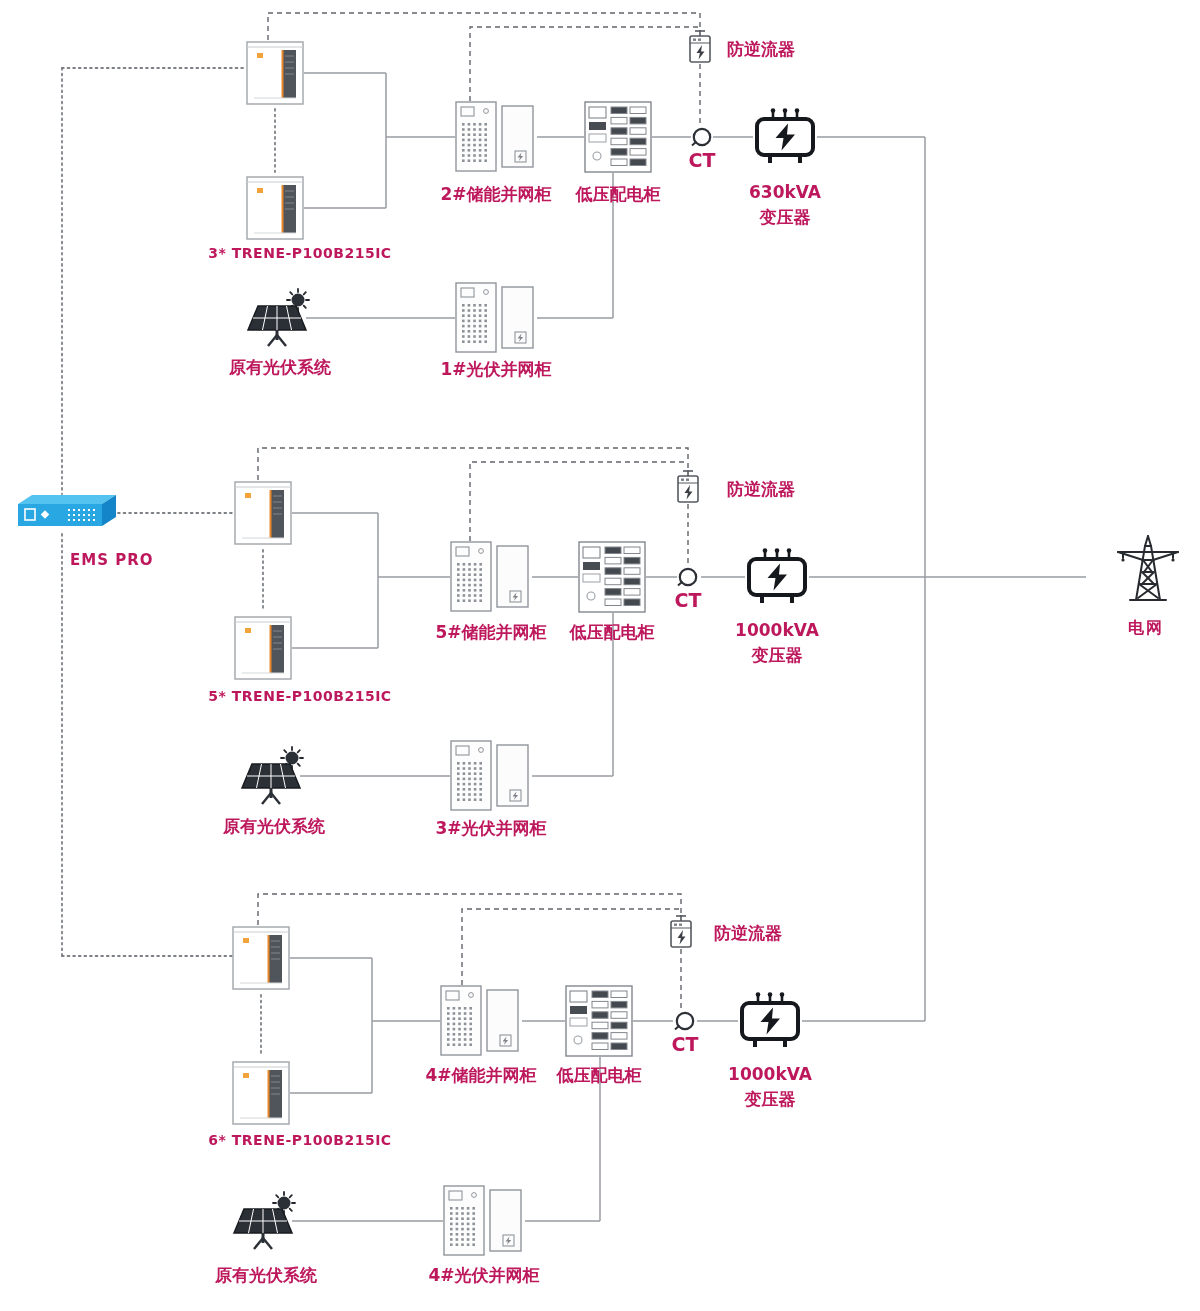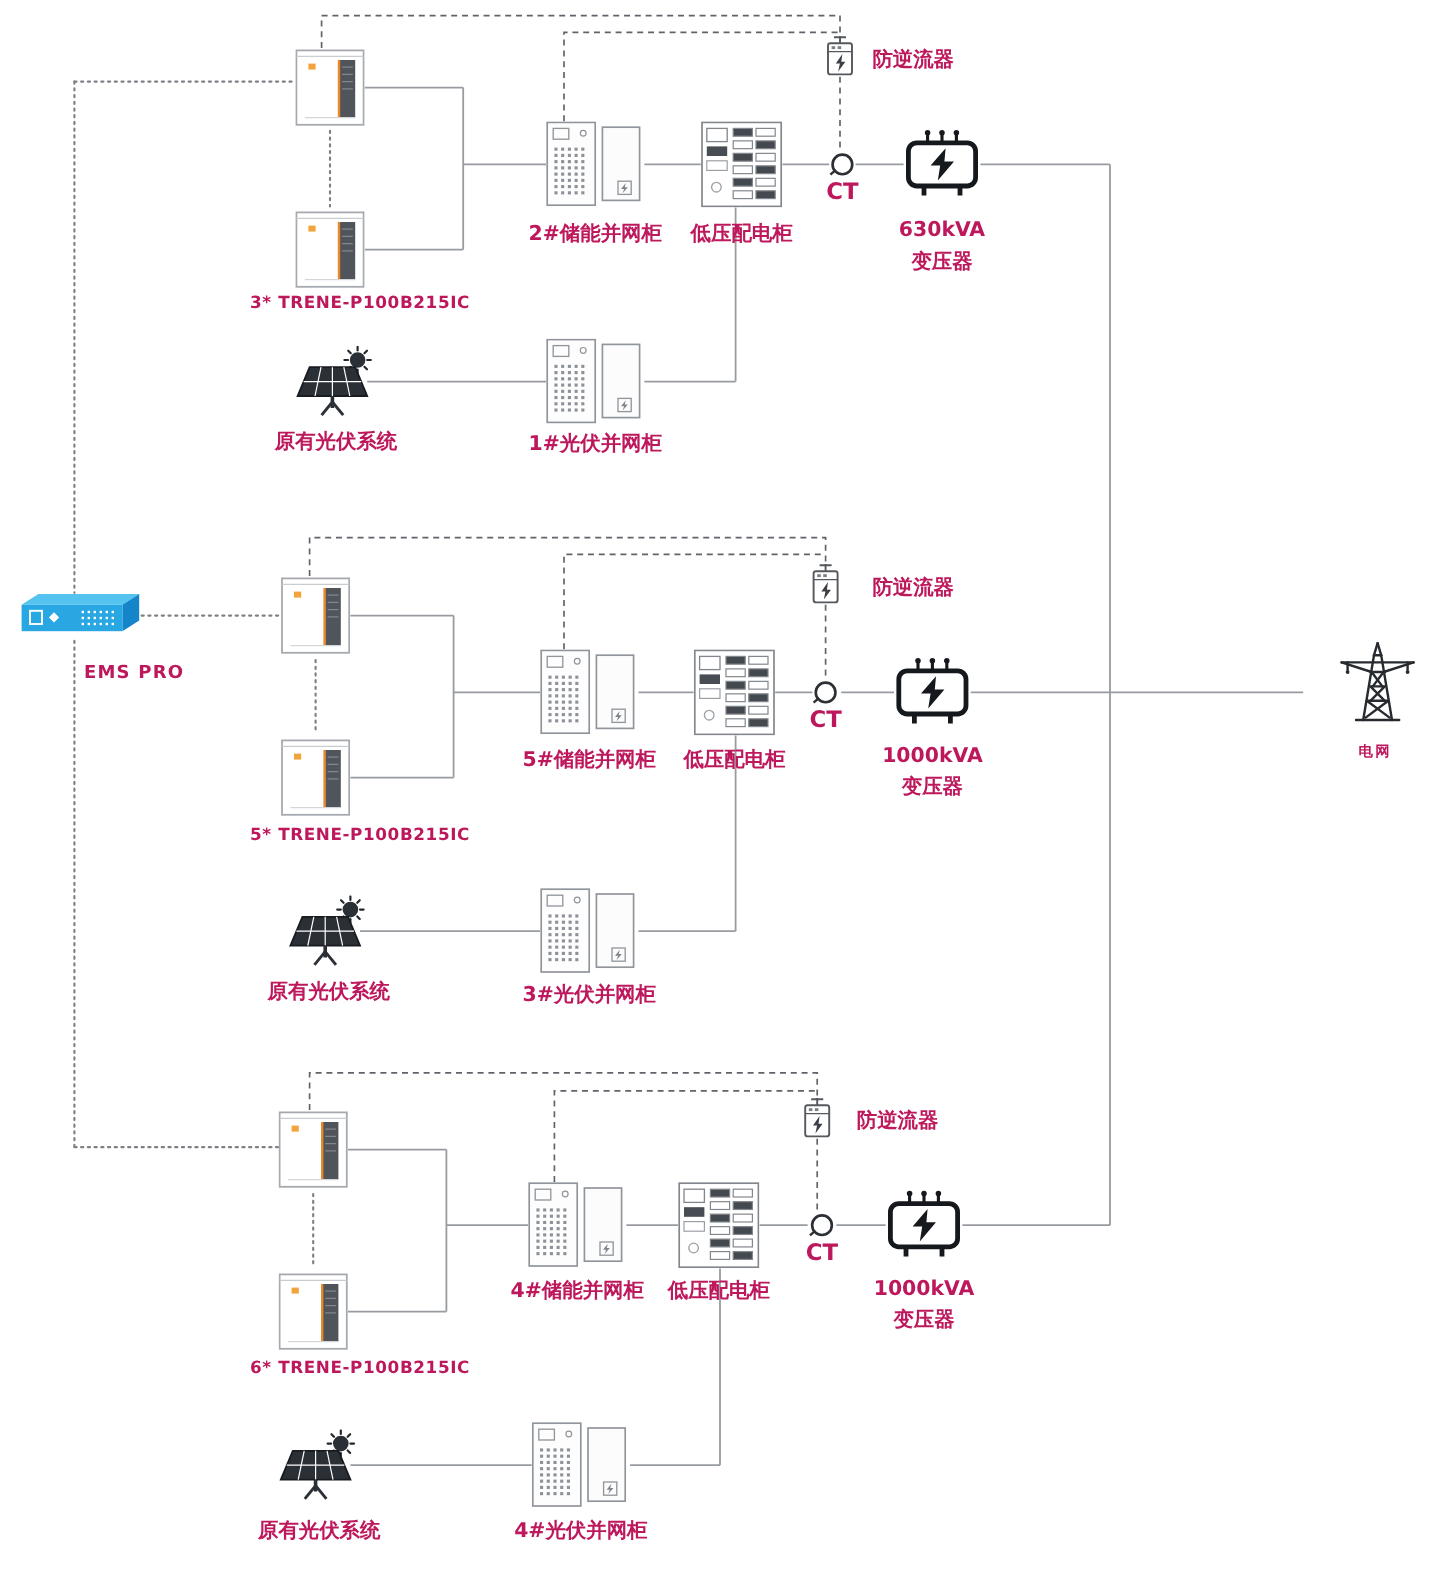--- a/index.html
+++ b/index.html
@@ -5,21 +5,21 @@
   * { margin:0; padding:0; box-sizing:border-box; }
   body { background:#ffffff; font-family:"DejaVu Sans","Liberation Sans",sans-serif; }
   .canvas { position:relative; width:1200px; height:1311px; background:#ffffff; overflow:hidden; }
   .wires { position:absolute; left:0; top:0; }
   .node { position:absolute; line-height:0; }
   .lbl { position:absolute; font-weight:700; color:#be185d; font-size:17px; text-align:center; white-space:nowrap; }
   .lbl-left { text-align:left; }
   .trene { font-size:14px; letter-spacing:.5px; }
   .ct-lbl { font-size:19px; }
   .ems-lbl { font-size:15px; letter-spacing:1px; }
-  .grid-lbl { font-size:12px; letter-spacing:2px; }
+  .grid-lbl { font-size:16px; letter-spacing:2px; }
   .sec { display:contents; }
 </style>
 </head>
 <body>
 
 <div class="canvas">
 
   
   <svg class="wires" width="1200" height="1311" viewBox="0 0 1200 1311">
 

